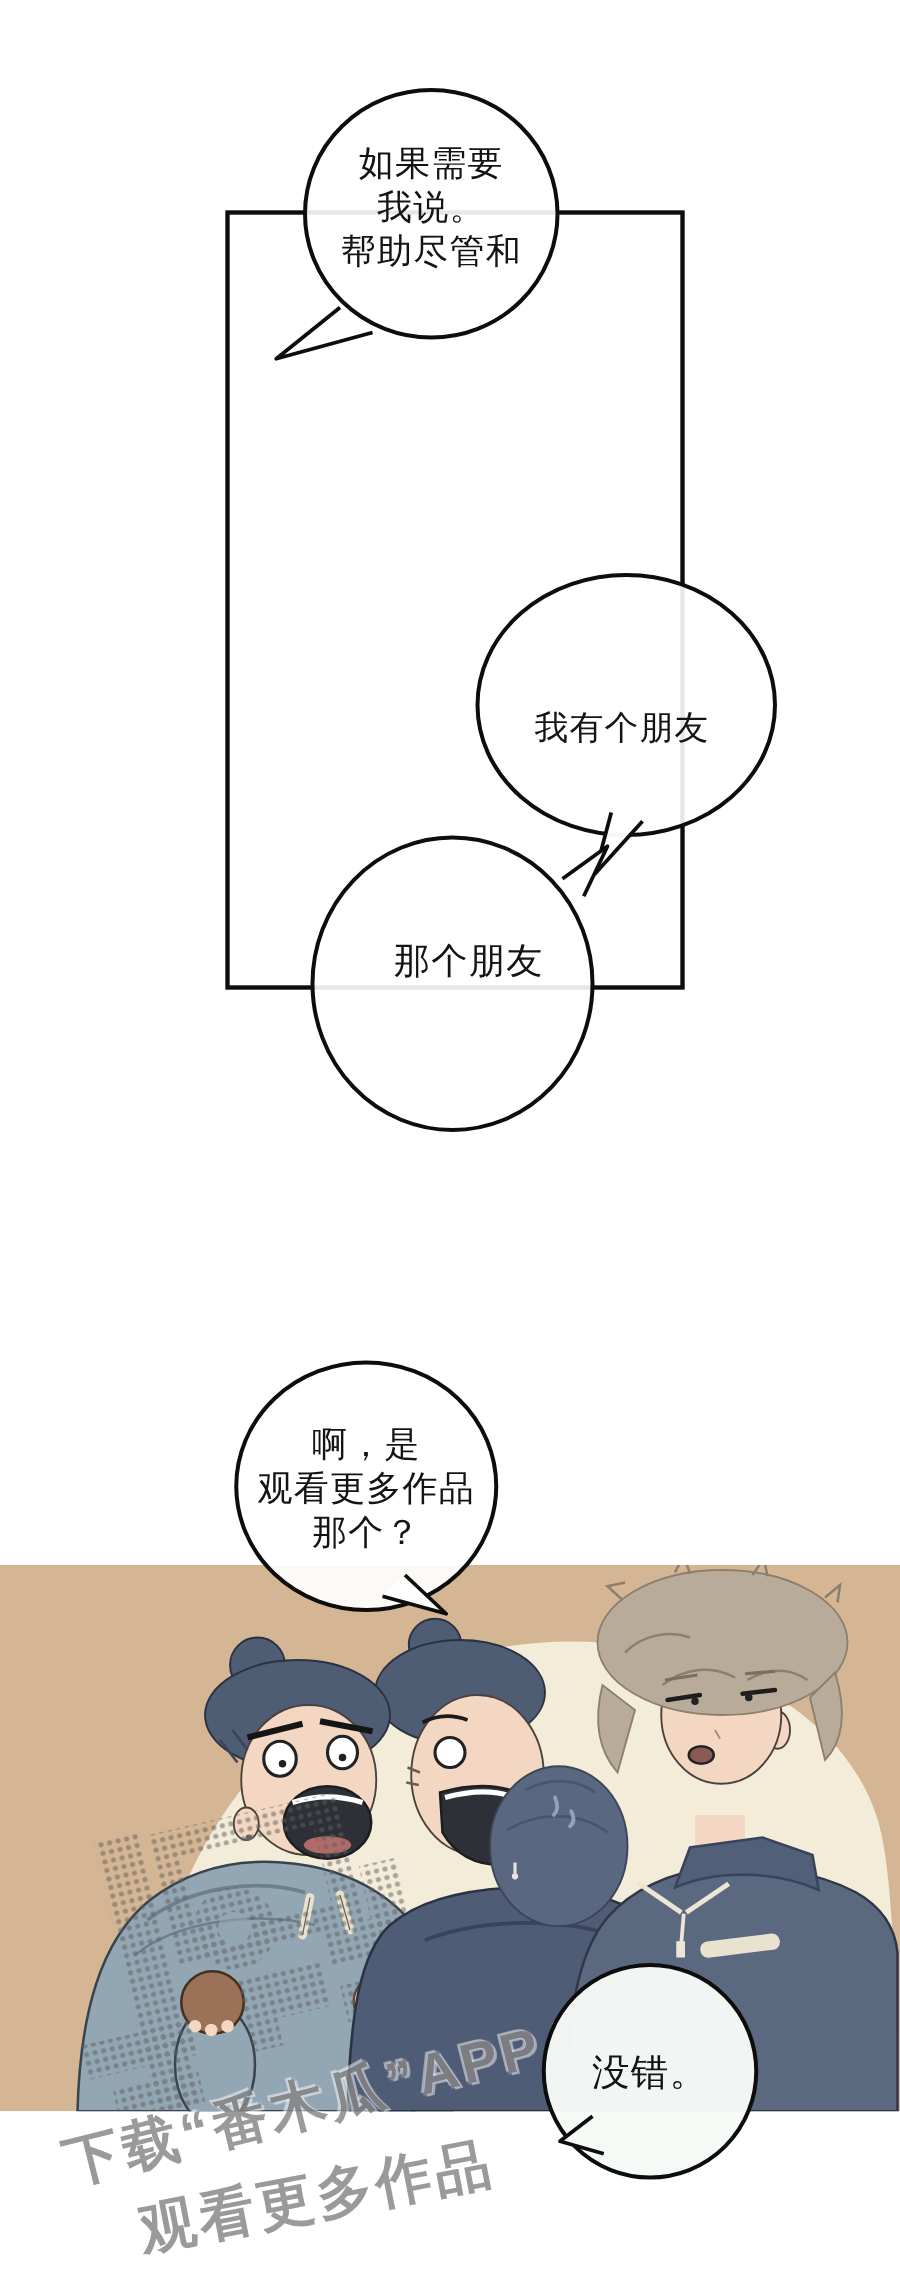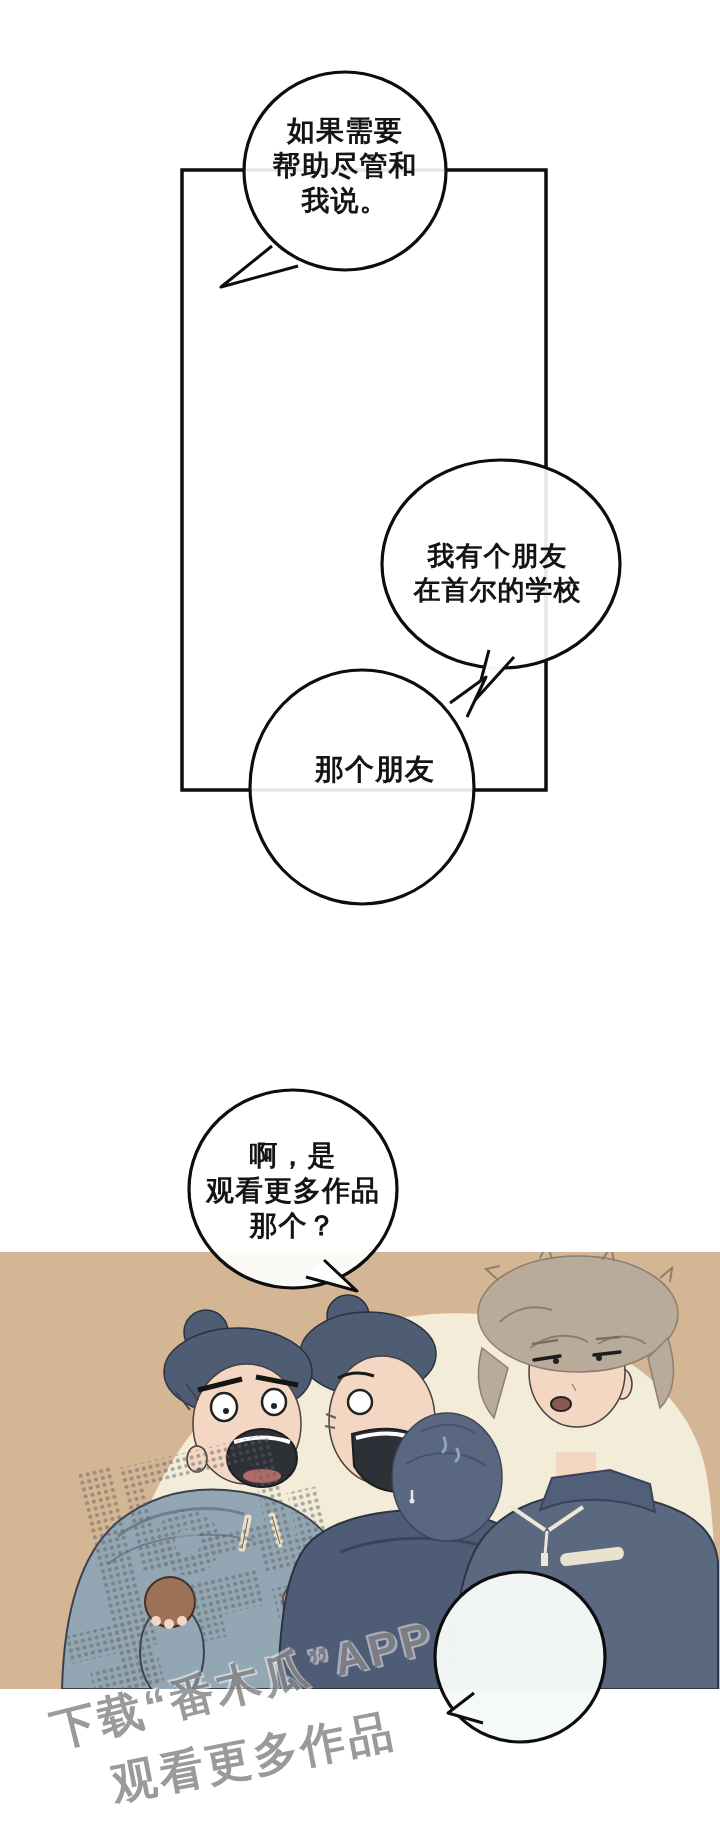--- a/index.html
+++ b/index.html
@@ -1,23 +1,23 @@
 <!DOCTYPE html>
 <html><head>
 <meta charset="utf-8">
 <style>
   html,body{margin:0;padding:0;background:#fff;}
   .page{position:relative;width:720px;height:1823px;background:#ffffff;overflow:hidden;
         font-family:"Liberation Sans", sans-serif;}
   .scene-svg{position:absolute;left:0;top:0;}
-  .bubble-text{position:absolute;font-weight:700;color:#141414;text-align:center;
+  .bubble-text{position:absolute;font-weight:400;color:#141414;text-align:center;
         letter-spacing:1px;line-height:35px;font-size:28px;white-space:nowrap;}
   .bubble-text span{display:block;}
   .bt1{left:245px;top:113px;width:200px;}
-  .bt2{left:390px;top:539px;width:215px;line-height:34px;font-size:27px;}
+  .bt2{left:390px;top:565px;width:215px;line-height:34px;font-size:27px;}
   .bt2 .shift-r{transform:translateX(36px);}
   .bt3{left:275px;top:749px;width:200px;line-height:41px;font-size:29px;}
   .bt4{left:190px;top:1138px;width:206px;font-size:28px;text-align:center;}
   .bt5{left:435px;top:1641px;width:170px;font-size:30px;}
   .wm{position:absolute;font-weight:700;color:#858585;opacity:.82;letter-spacing:3px;
       font-size:45px;white-space:nowrap;transform-origin:left center;
       text-shadow:0 0 2px #fff, 2px 2px 0 rgba(255,255,255,.55), -2px -2px 0 rgba(255,255,255,.55);}
   .wm1{left:52px;top:1702px;transform:rotate(-14deg);}
   .wm2{left:112px;top:1755px;transform:rotate(-11deg);}
 </style>
@@ -155,32 +155,34 @@
     <path d="M 324 1260 L 357 1291 L 306 1277" fill="#ffffff" fill-opacity="0.97" stroke="#0d0d0d" stroke-width="3" stroke-linejoin="round"></path>
   </g>
   <g>
     <circle cx="520" cy="1657" r="85" fill="#f6faf7" fill-opacity="0.97" stroke="#0d0d0d" stroke-width="3.2"></circle>
     <path d="M 474 1693 L 448 1713 L 483 1723" fill="#f6faf7" fill-opacity="0.99" stroke="#0d0d0d" stroke-width="3" stroke-linejoin="round"></path>
   </g>
 </svg>
 
 <div class="bubble-text bt1">
   <span>如果需要</span>
+  <span>我说。</span>
   <span>帮助尽管和</span>
-  <span>我说。</span>
 </div>
 <div class="bubble-text bt2">
   <span>我有个朋友</span>
-  <span>在首尔的学校</span>
 </div>
 <div class="bubble-text bt3">
   <span>那个朋友</span>
 </div>
 <div class="bubble-text bt4">
   <span>啊，是</span>
   <span>观看更多作品</span>
   <span>那个？</span>
 </div>
+<div class="bubble-text bt5">
+  <span>没错。</span>
+</div>
 
 <div class="wm wm1">下载“番木瓜”APP</div>
 <div class="wm wm2">观看更多作品</div>
 
 </div>
 
 </body></html>

